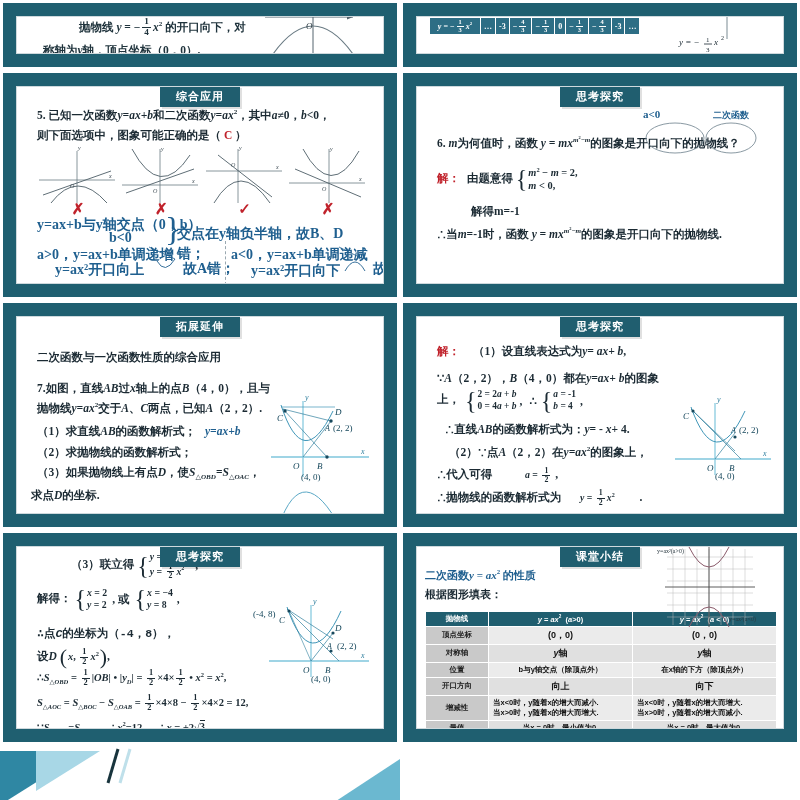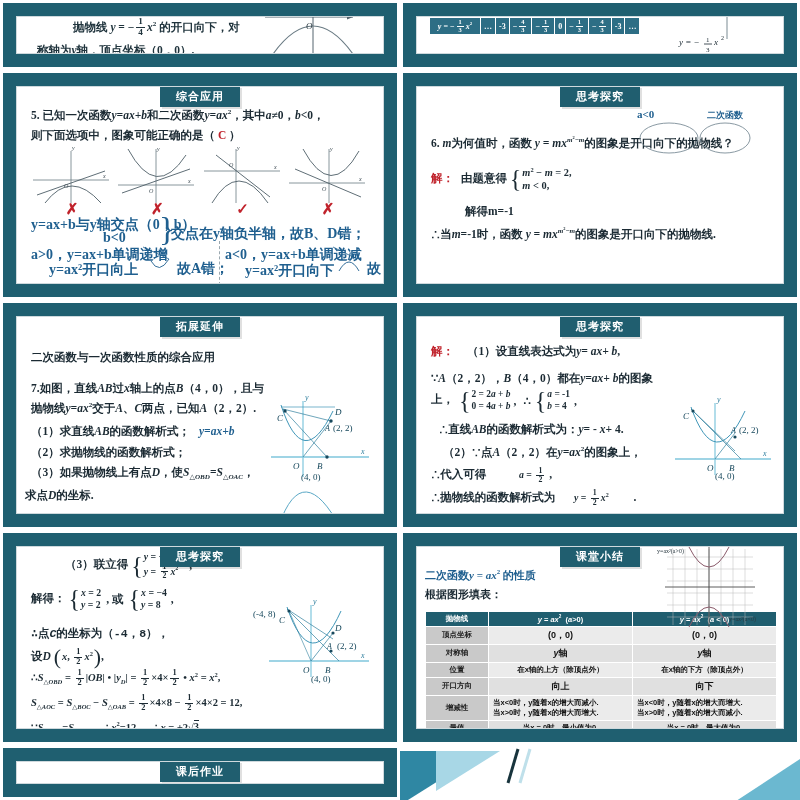--- a/index.html
+++ b/index.html
@@ -17,21 +17,21 @@
   .frame{position:absolute;left:3px;top:3px;right:3px;bottom:3px;
          border:5px solid #1f5f70;background:#1f5f70;box-sizing:border-box;}
   .inner{position:absolute;left:8px;top:8px;right:8px;bottom:8px;
          background:#ffffff;border:1px solid #cfd9dd;box-sizing:border-box;
          overflow:hidden;}
   .banner{position:absolute;left:50%;top:-1px;transform:translateX(-50%);
           background:#205e6f;color:#fff;font-weight:bold;font-size:11px;
           padding:3px 16px 3px 16px;letter-spacing:1px;z-index:5;
           font-family:"Liberation Sans","DejaVu Sans",sans-serif;
           box-shadow:2px 2px 0 rgba(0,0,0,.12);}
-  .body{position:absolute;left:0;top:0;right:0;bottom:0;padding:20px 14px 8px 14px;
+  .body{position:absolute;left:0;top:0;right:0;bottom:0;padding:20px 14px 8px 20px;
         box-sizing:border-box;}
   .txt{font-size:11.5px;line-height:1.45;font-weight:bold;}
   .txt.small{font-size:14px;font-weight:bold;}
   .blue{color:#1f5f8f;}
   .red{color:#c0222b;}
   .ital{font-style:italic;}
   .frac{display:inline-block;vertical-align:-0.45em;text-align:center;
         font-size:.8em;line-height:1.05;margin:0 2px;}
   .frac .num{display:block;border-bottom:1px solid currentColor;padding:0 2px;}
   .frac .den{display:block;padding:0 2px;}
@@ -540,21 +540,21 @@
               <td class="cell" style="font-size:9px;">(0，0)</td>
               <td class="cell" style="font-size:9px;">(0，0)</td>
             </tr>
             <tr>
               <td class="rowlab">对称轴</td>
               <td class="cell alt" style="font-size:9px;"><span class="ital">y</span>轴</td>
               <td class="cell alt" style="font-size:9px;"><span class="ital">y</span>轴</td>
             </tr>
             <tr>
               <td class="rowlab">位置</td>
-              <td class="cell">在x轴的上方（除顶点外）</td>
+              <td class="cell">b与y轴交点（除顶点外）</td>
               <td class="cell">在x轴的下方（除顶点外）</td>
             </tr>
             <tr>
               <td class="rowlab">开口方向</td>
               <td class="cell alt" style="font-size:9px;">向上</td>
               <td class="cell alt" style="font-size:9px;">向下</td>
             </tr>
             <tr>
               <td class="rowlab">增减性</td>
               <td class="cell cellL" style="white-space:pre-line;">当x&lt;0时，y随着x的增大而减小.
@@ -567,27 +567,20 @@
               <td class="cell alt">当x = 0时，最小值为0.</td>
               <td class="cell alt">当x = 0时，最大值为0.</td>
             </tr>
           </tbody>
             </table>
         </div>
       </div>
     </div>
   </div>
 
-  <div class="slide">
-    <div class="frame">
-      <div class="inner">
-        <div class="banner">课后作业</div>
-      </div>
-    </div>
-  </div>
 
   <div class="slide">
     <div class="deco">
       <svg width="400" height="60" viewBox="0 0 400 60" style="position:absolute;left:0;top:0;">
         <polygon points="0,6 86,6 0,60" fill="#2f87a3"></polygon>
         <polygon points="36,6 100,6 36,46" fill="#a8d7e6"></polygon>
         <polygon points="400,14 330,60 400,60" fill="#6bb8d0"></polygon>
         <line x1="118" y1="4" x2="108" y2="38" stroke="#18343d" stroke-width="3"></line>
         <line x1="130" y1="4" x2="120" y2="38" stroke="#bfe0ea" stroke-width="3"></line>
       </svg>

